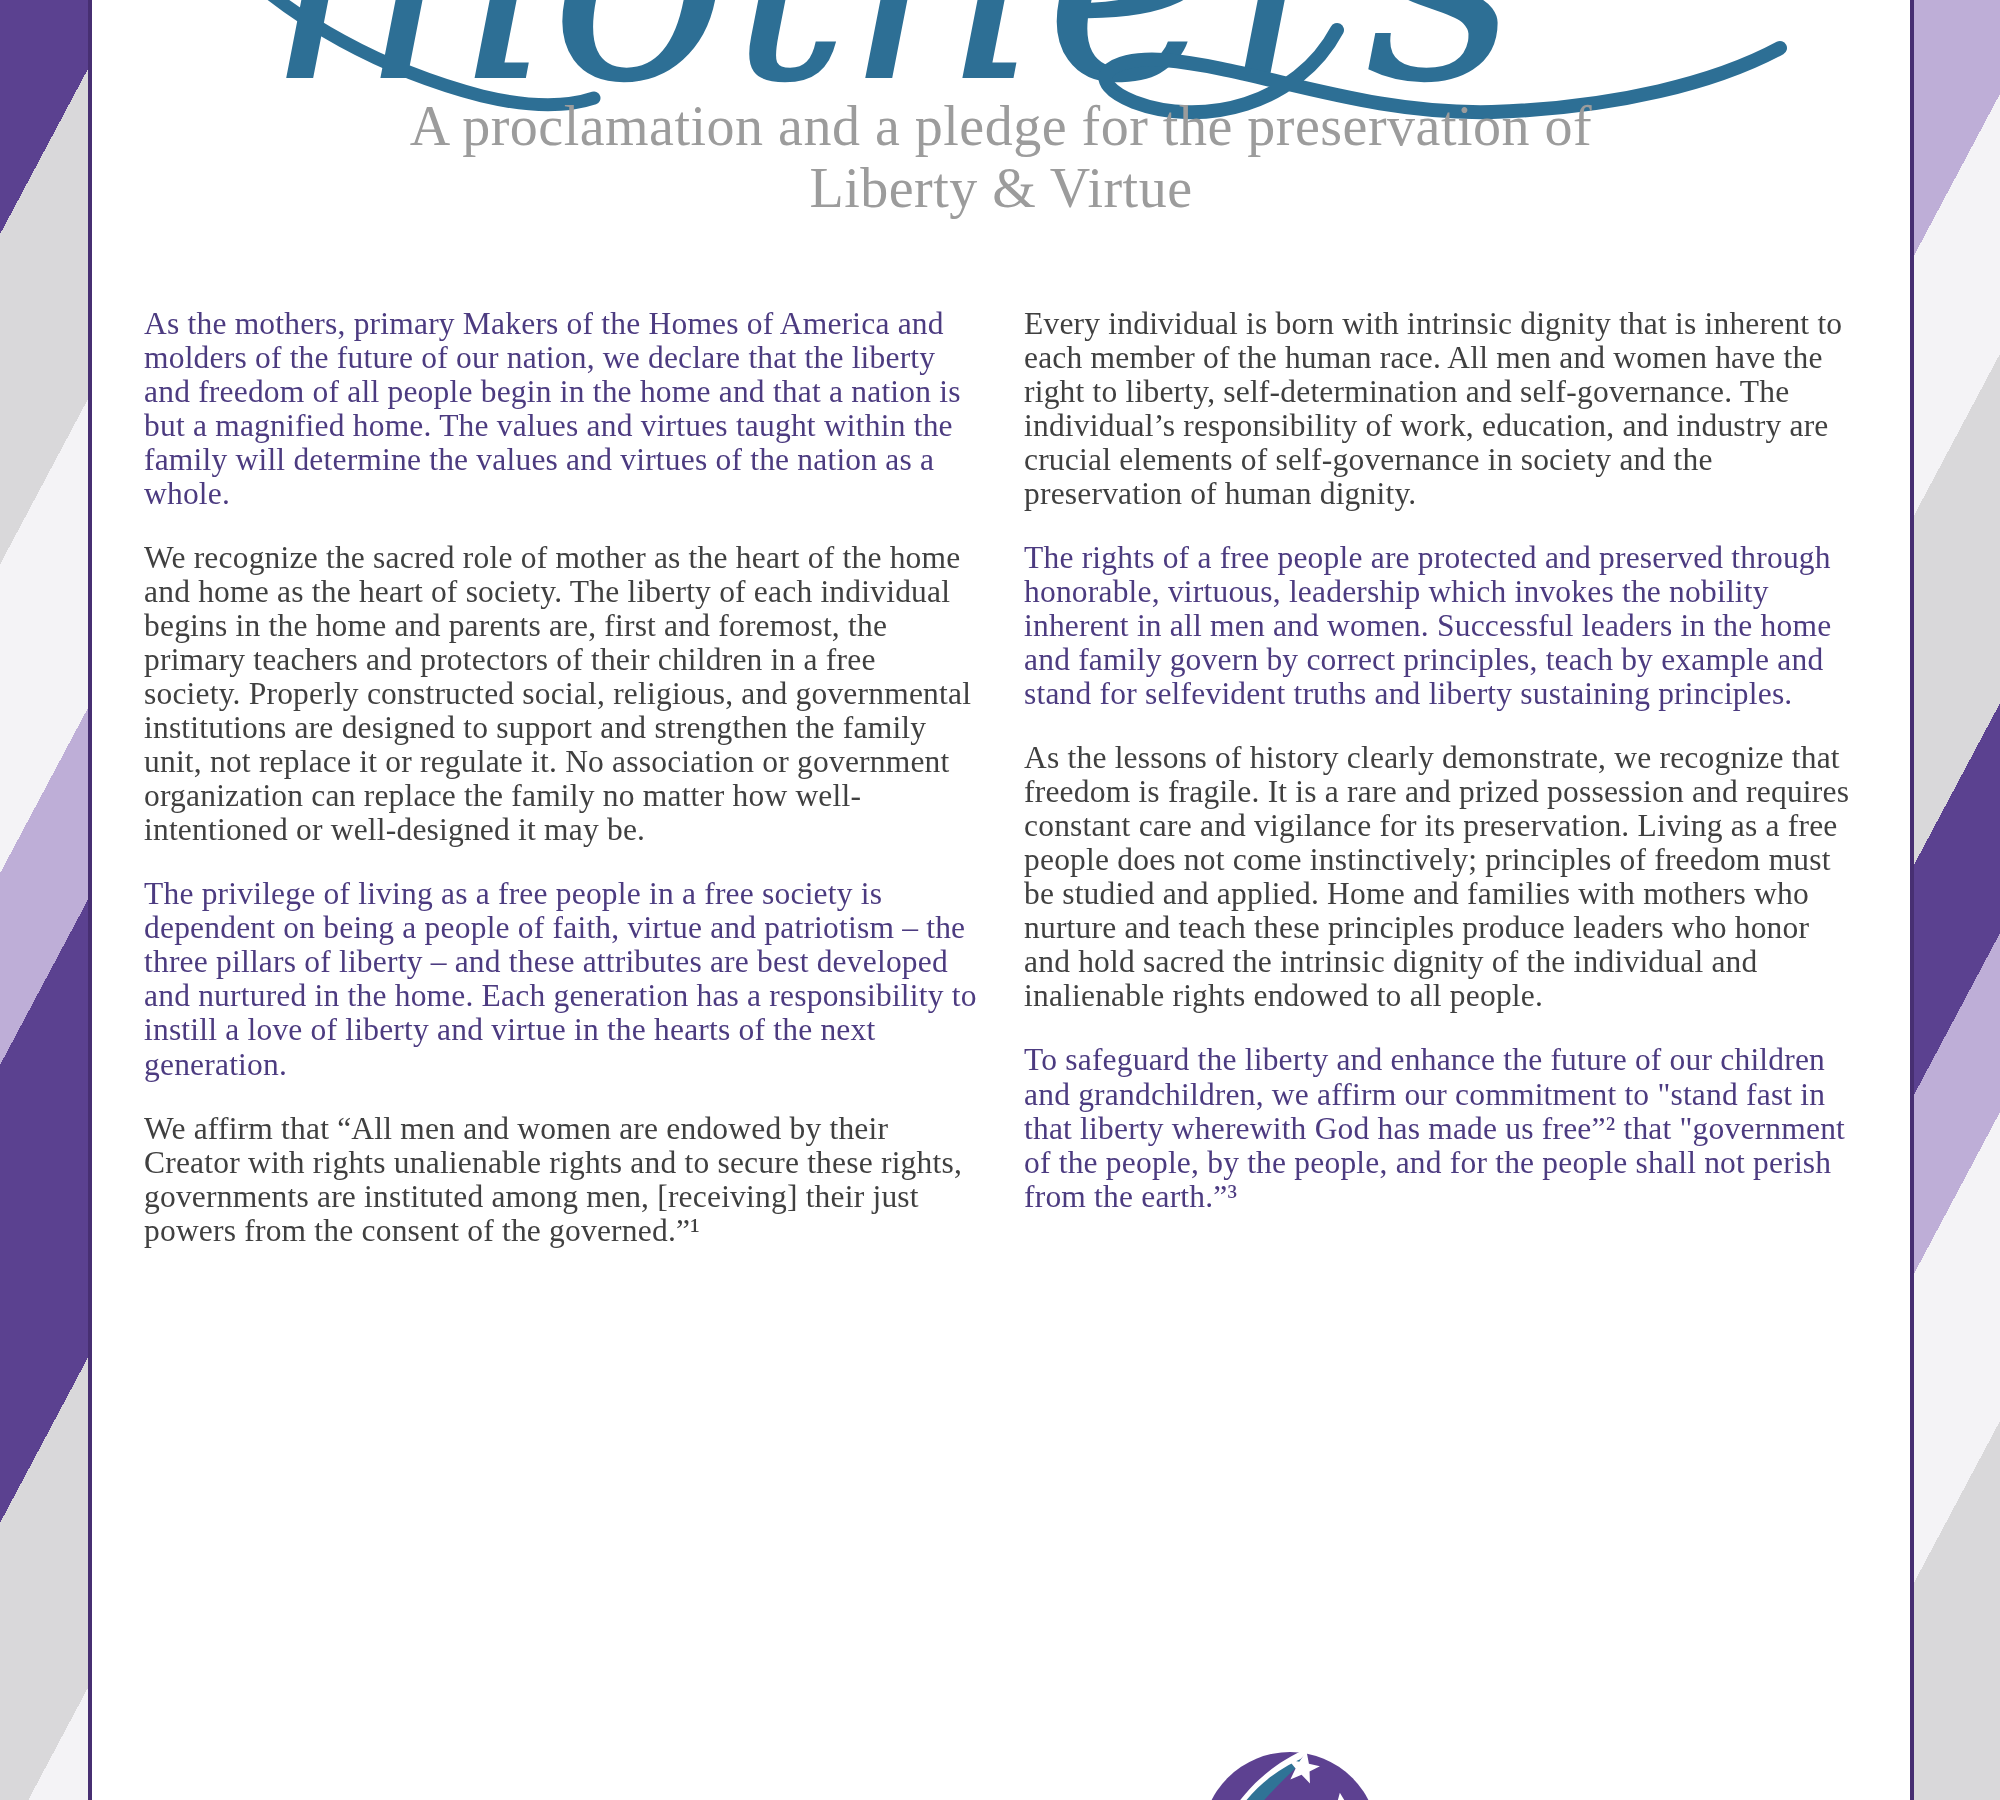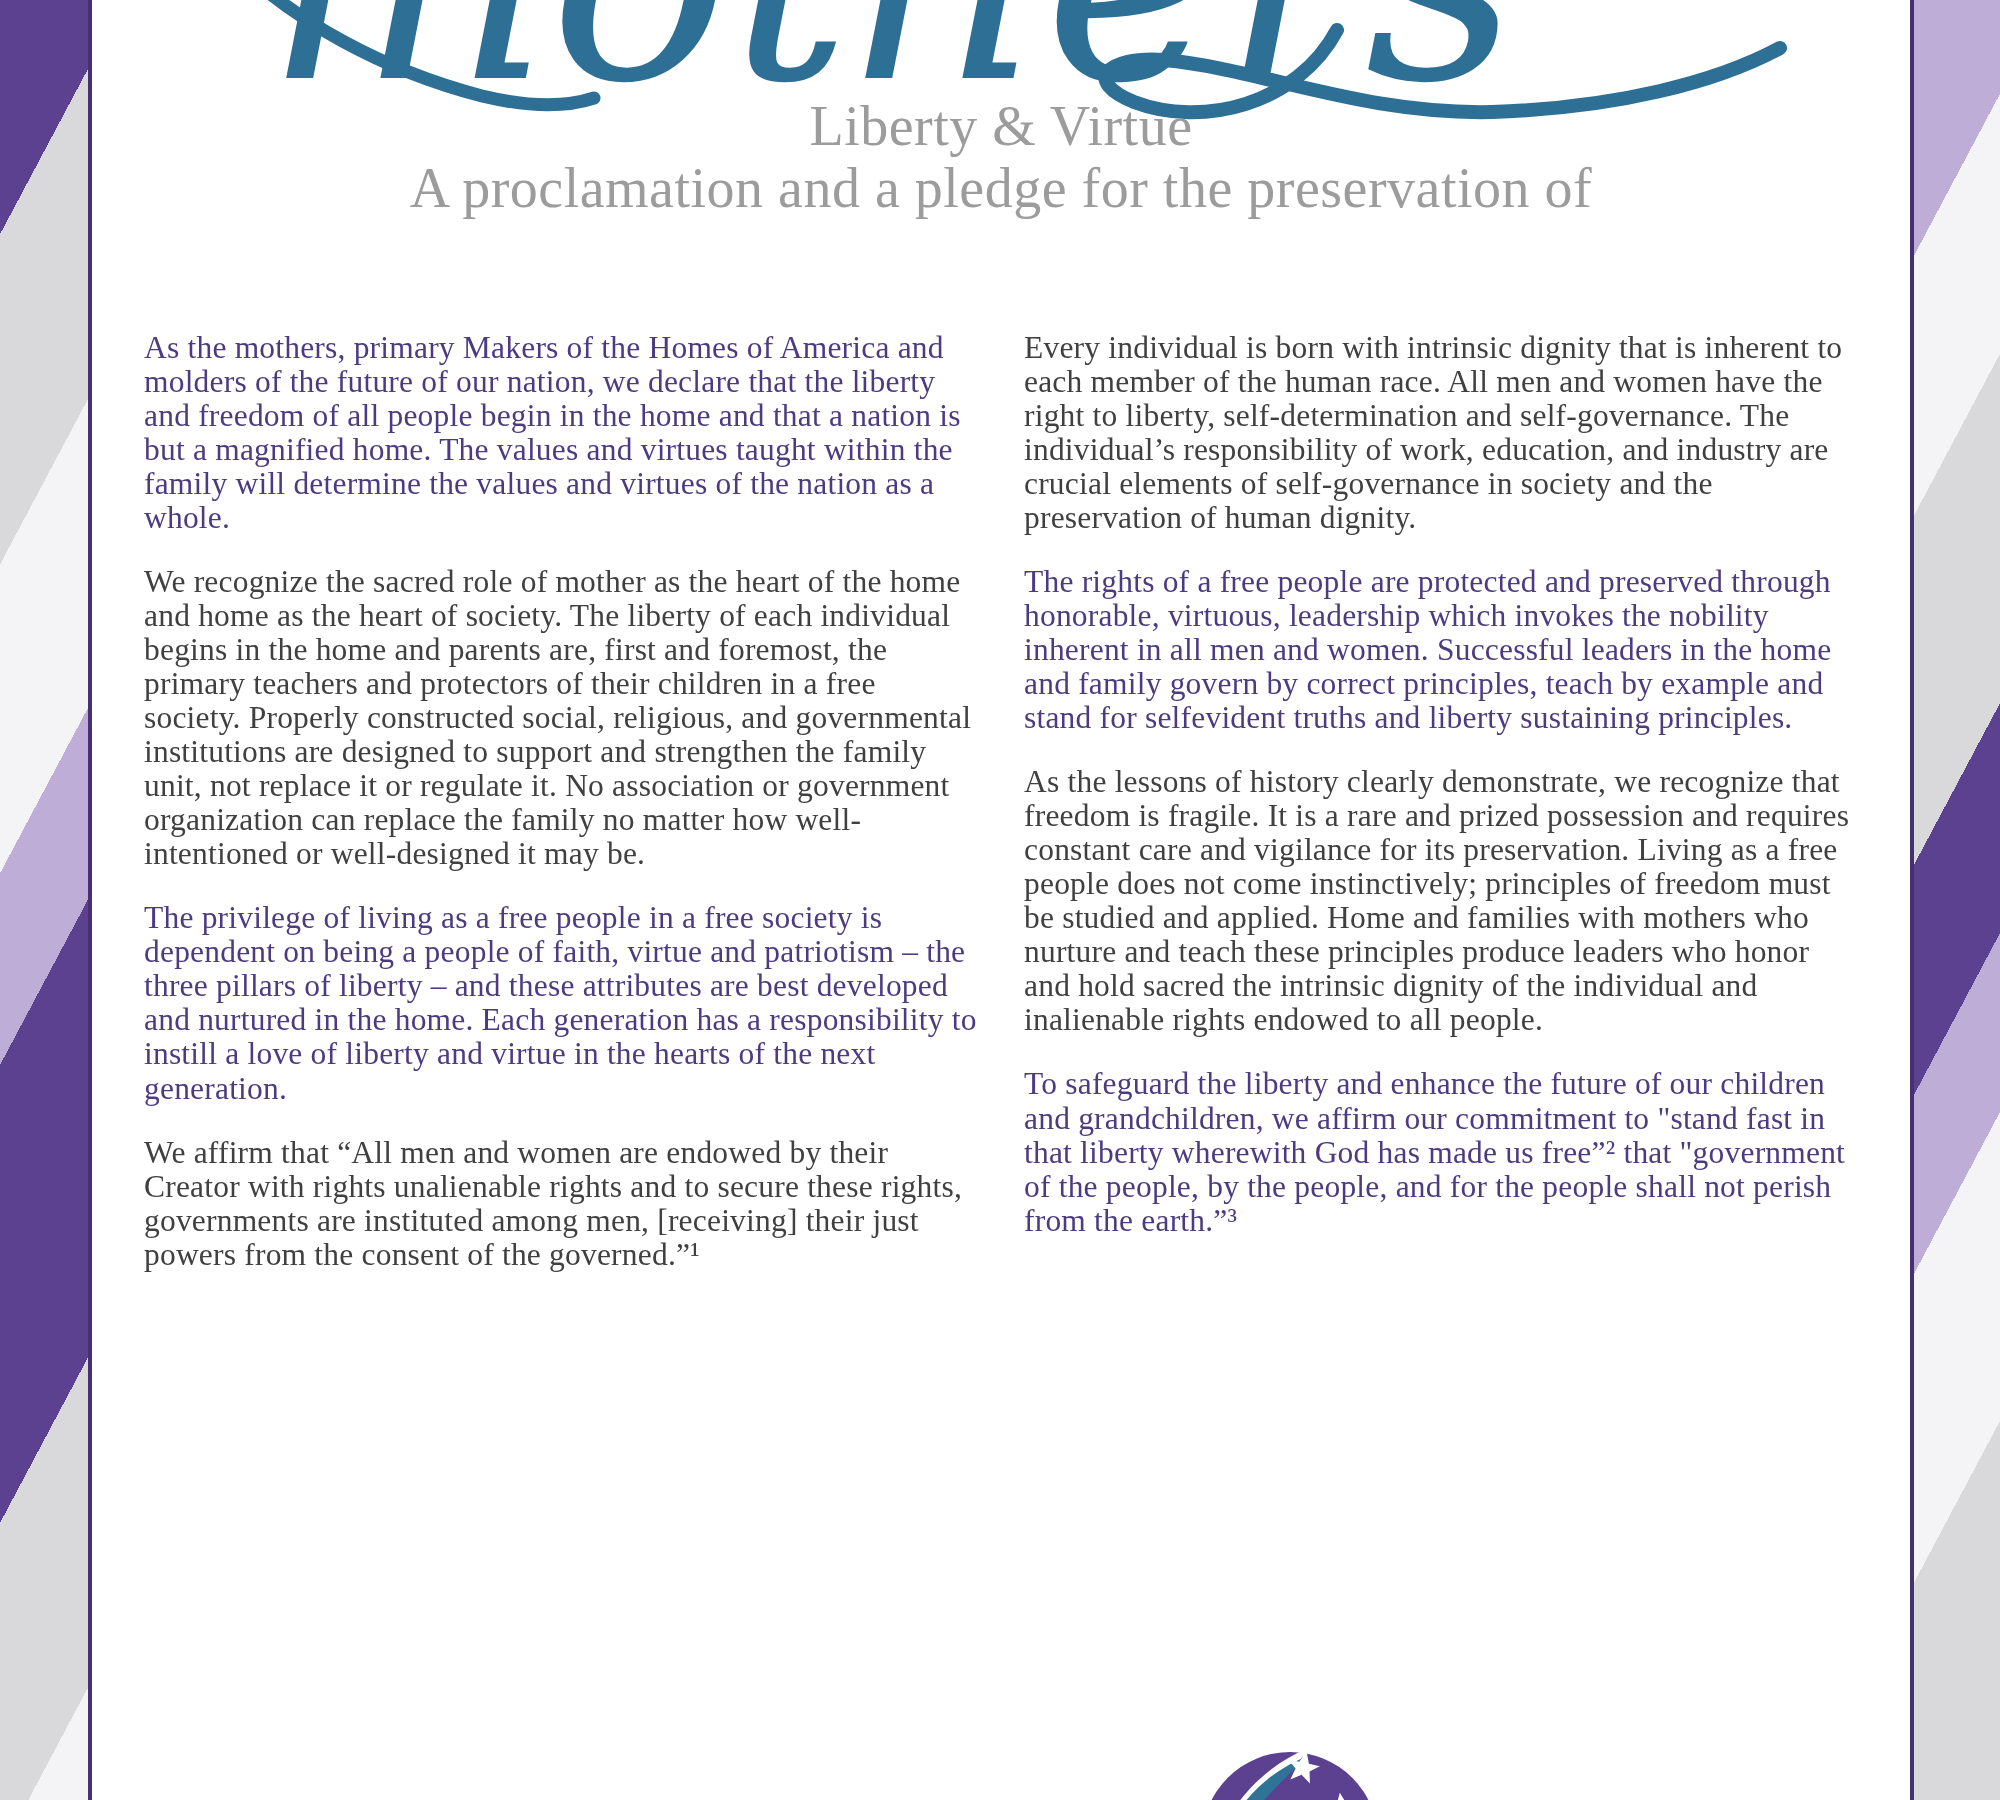--- a/index.html
+++ b/index.html
@@ -77,21 +77,21 @@
     color: #9c9c9c;
     font-size: 56px;
     line-height: 1.1;
     letter-spacing: 0.5px;
     position: relative;
   }
   .columns {
     display: flex;
     gap: 46px;
     padding: 0 52px;
-    margin-top: 112px;
+    margin-top: 88px;
     position: relative;
   }
   .col { flex: 1 1 0; min-width: 0; }
   .col p {
     margin: 0 0 30px 0;
     font-size: 31.5px;
     line-height: 1.08;
     letter-spacing: 0.2px;
   }
   .para-purple { color: #4c3b80; }
@@ -113,22 +113,22 @@
 
   <div class="content">
 
     <svg class="script-svg" width="1818" height="250">
       <path class="flourish" d="M 140 -40 C 200 20, 290 70, 390 96 C 432 106, 472 108, 502 98" stroke-width="13"></path>
       <text class="script-text" x="800" y="78" text-anchor="middle">mothers</text>
       <path class="flourish" d="M 1245 30 C 1205 105, 1110 128, 1042 102 C 992 82, 1012 56, 1072 60 C 1165 68, 1270 115, 1400 112 C 1525 108, 1625 82, 1688 48" stroke-width="14"></path>
     </svg>
 
     <div class="subtitle">
+      <div>A proclamation and a pledge for the preservation of</div>
       <div>Liberty &amp; Virtue</div>
-      <div>A proclamation and a pledge for the preservation of</div>
     </div>
 
     <div class="columns">
       <div class="col">
         <p class="para-purple">As the mothers, primary Makers of the Homes of America and molders of the future of our nation, we declare that the liberty and freedom of all people begin in the home and that a nation is but a magnified home. The values and virtues taught within the family will determine the values and virtues of the nation as a whole.</p>
         <p class="para-teal">We recognize the sacred role of mother as the heart of the home and home as the heart of society. The liberty of each individual begins in the home and parents are, first and foremost, the primary teachers and protectors of their children in a free society. Properly constructed social, religious, and governmental institutions are designed to support and strengthen the family unit, not replace it or regulate it. No association or government organization can replace the family no matter how well-intentioned or well-designed it may be.</p>
         <p class="para-purple">The privilege of living as a free people in a free society is dependent on being a people of faith, virtue and patriotism – the three pillars of liberty – and these attributes are best developed and nurtured in the home. Each generation has a responsibility to instill a love of liberty and virtue in the hearts of the next generation.</p>
         <p class="para-teal">We affirm that “All men and women are endowed by their Creator with rights unalienable rights and to secure these rights, governments are instituted among men, [receiving] their just powers from the consent of the governed.”¹</p>
       </div>
       <div class="col">

